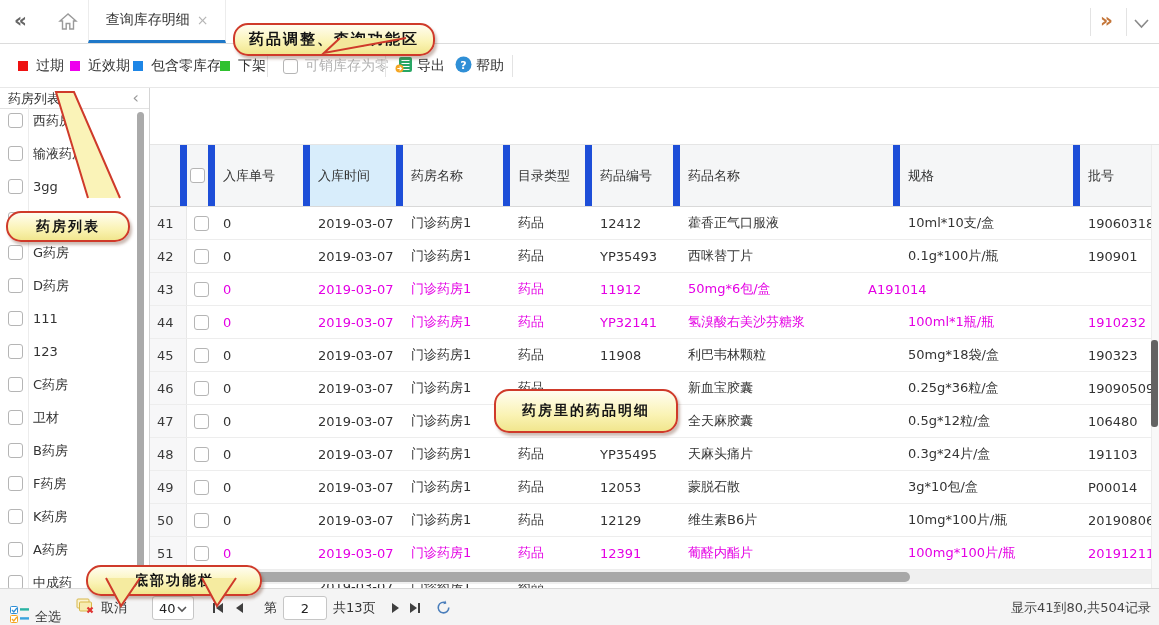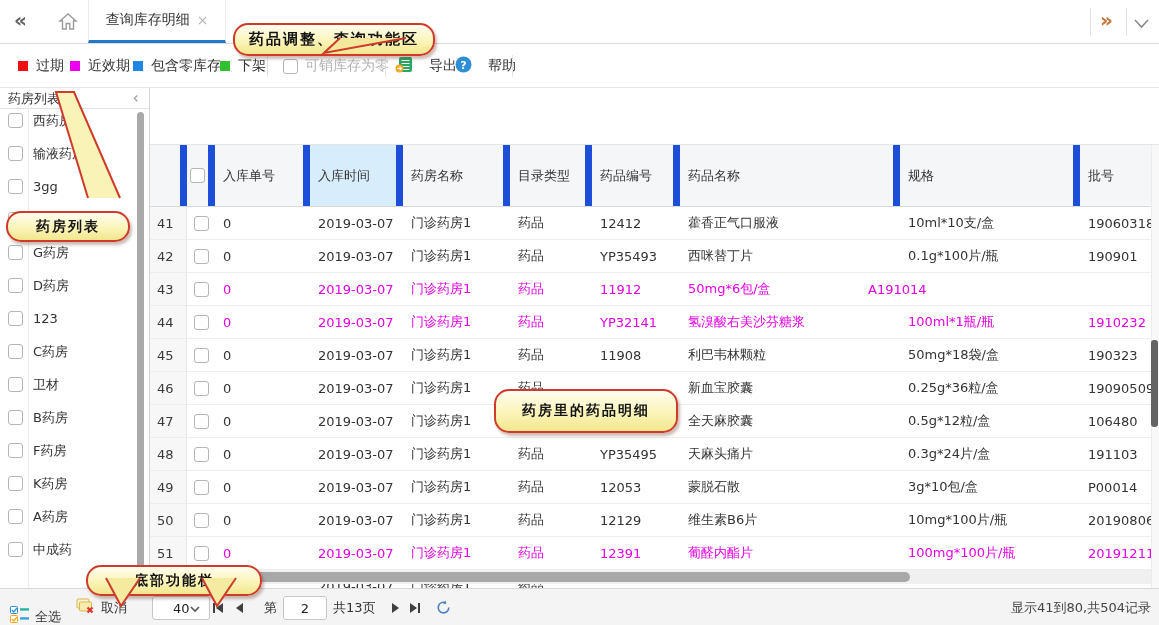--- a/index.html
+++ b/index.html
@@ -18,21 +18,21 @@
          display:flex; align-items:center; justify-content:center; gap:7px; font-size:14px; color:#333; }
   #tab .x { color:#b5b5b5; font-size:14px; }
   #fwd-ic { left:1100px; top:8px; font-size:20px; color:#c4763a; font-weight:bold; cursor:pointer; }
   #chevdown-ic { left:1134px; top:17px; cursor:pointer; }
 
   
   #legendbar { left:0; top:44px; width:1159px; height:44px; background:#fff; border-bottom:1px solid #e8e8e8; }
   .lg-item { position:absolute; top:0; height:44px; display:flex; align-items:center; gap:8px; font-size:14px; color:#333; }
   .lg-sq { width:10px; height:10px; display:inline-block; }
   .cb { width:15px; height:15px; border:1px solid #b5b5b5; border-radius:3px; background:#fff; display:inline-block; flex:none; }
-  .toolbtn { position:absolute; top:0; height:44px; display:flex; align-items:center; gap:16px; font-size:14px; color:#333; cursor:pointer; }
+  .toolbtn { position:absolute; top:0; height:44px; display:flex; align-items:center; gap:4px; font-size:14px; color:#333; cursor:pointer; }
 
   
   #sidebar { left:0; top:88px; width:150px; height:500px; background:#fff; border-right:1px solid #d5d5d5; }
   #sb-head { position:absolute; left:0; top:0; width:149px; height:21px; border-bottom:1px solid #e2e2e2; }
   #sb-title { position:absolute; left:8px; top:2px; font-size:13px; color:#333; }
   #sb-collapse { position:absolute; right:10px; top:0px; color:#999; font-size:16px; cursor:pointer; }
   #sb-vline { position:absolute; left:28px; top:16px; width:1px; height:484px; background:#ececec; }
   #sb-list { position:absolute; left:0; top:16px; width:136px; }
   .sb-item { display:flex; align-items:center; height:33px; cursor:pointer; }
   .sb-item .cb { margin-left:8px; }
@@ -66,21 +66,21 @@
   #hscroll-track { left:150px; top:570px; width:1009px; height:14px; background:#f0f0f0; }
   #hscroll-thumb { left:185px; top:572px; width:725px; height:10px; background:#a8a8a8; border-radius:5px; }
   #vscroll-track { left:1151px; top:145px; width:8px; height:443px; background:#f8f8f8; border-left:1px solid #ececec; }
   #vscroll-thumb { left:1151px; top:340px; width:7px; height:87px; background:#636363; border-radius:3px; }
 
   
   #bottombar { left:0; top:588px; width:1159px; height:37px; background:#f4f4f4; border-top:1px solid #d8d8d8; }
   .bitem { position:absolute; top:0; height:37px; display:flex; align-items:center; gap:6px; color:#333; cursor:pointer; }
   .btext { position:absolute; top:0; height:37px; display:flex; align-items:center; color:#333; }
   .bbox { position:absolute; top:7px; height:24px; background:#fff; border:1px solid #c6c6c6; border-radius:3px; }
-  #psize { width:58px; display:flex; align-items:center; justify-content:space-between; padding:0 20px; color:#222; cursor:pointer; }
+  #psize { width:42px; display:flex; align-items:center; justify-content:space-between; padding:0 6px; color:#222; cursor:pointer; }
   #pageno { width:44px; text-align:center; font:inherit; color:#222; outline:none; }
   .bico { position:absolute; top:0; height:37px; display:flex; align-items:center; cursor:pointer; }
   #recinfo { position:absolute; right:8px; top:0; height:37px; display:flex; align-items:center; color:#444; }
 
   
   .callout { position:absolute; z-index:50; display:flex; align-items:center; justify-content:center;
              background:linear-gradient(180deg,#fffdf0 0%,#faf3b4 60%,#f1e68e 100%);
              border:2px solid #cf3a2a; border-radius:15px; box-shadow:2px 3px 3px rgba(110,60,40,.35);
              font-weight:bold; color:#151515; letter-spacing:2px; font-size:14px; white-space:nowrap;margin-top:16px; }
   .tail { z-index:51; }
@@ -191,20 +191,24 @@
   <div class="sb-item">
     <span class="cb"></span>
     <span class="sb-label">G药房</span>
   </div>
 
   <div class="sb-item">
     <span class="cb"></span>
     <span class="sb-label">D药房</span>
   </div>
 
+  <div class="sb-item">
+    <span class="cb"></span>
+    <span class="sb-label">111</span>
+  </div>
 
   <div class="sb-item">
     <span class="cb"></span>
     <span class="sb-label">123</span>
   </div>
 
   <div class="sb-item">
     <span class="cb"></span>
     <span class="sb-label">C药房</span>
   </div>

